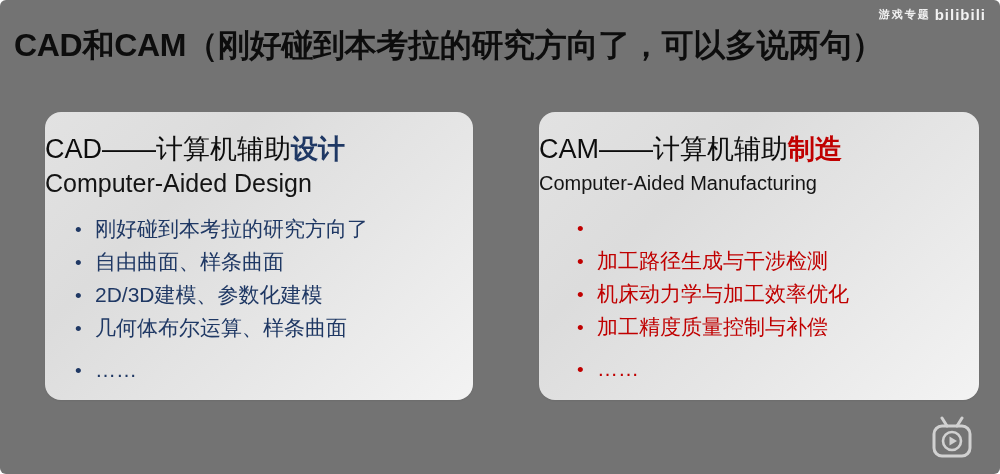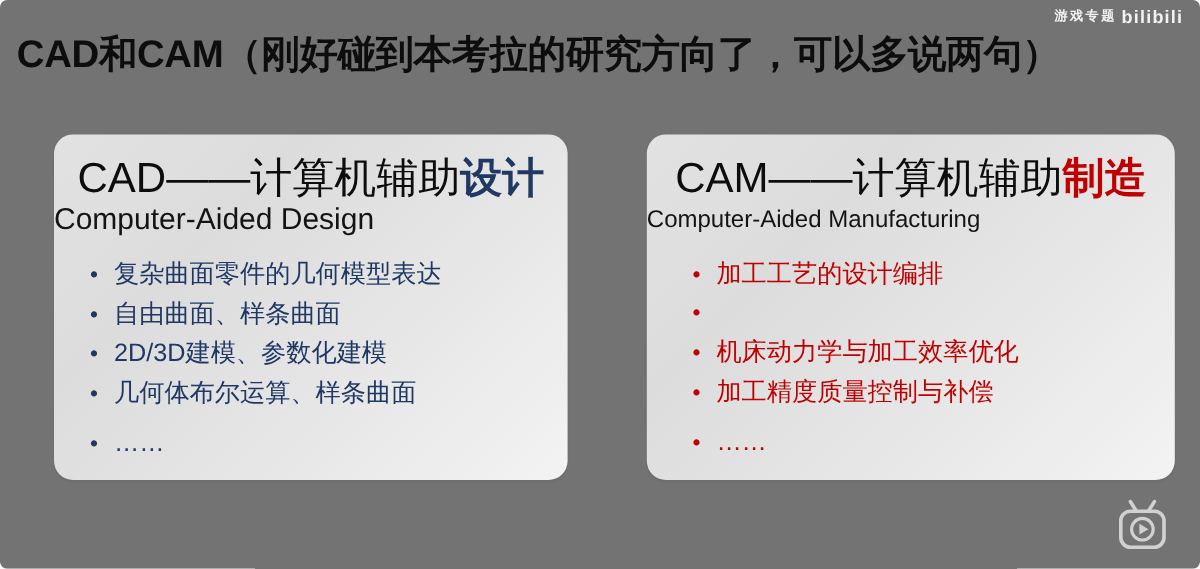--- a/index.html
+++ b/index.html
@@ -72,22 +72,22 @@
     border-radius: 16px;
     background: linear-gradient(135deg, #e2e2e2 0%, #dcdcdc 30%, #e6e6e6 62%, #f3f3f3 100%);
     box-shadow: 0 1px 2px rgba(0,0,0,0.06);
     overflow: hidden;
   }
   .card-left  { left: 45px;  width: 428px; }
   .card-right { left: 539px; width: 440px; }
 
   .card-heading {
     margin: 20px 0 0 0;
-    text-align: center;
-    font-size: 35px;
+    text-align: left;
+    font-size: 27px;
     color: #0d0d0d;
     line-height: 34px;
     white-space: nowrap;
   }
   .card-heading .accent { font-weight: bold; }
   .accent-blue { color: #1f3864; }
   .accent-red  { color: #c00000; }
 
   .card-subheading {
     margin: 2px 0 0 0;
@@ -149,21 +149,21 @@
 
   <div class="card card-left">
     <div class="card-heading">
       <span>CAD——计算机辅助</span><span class="accent accent-blue">设计</span>
     </div>
     <div class="card-subheading">Computer-Aided Design</div>
 
     <ul class="bullet-list list-blue">
       <li class="bullet-item">
         <span class="bullet-dot">•</span>
-        <span class="bullet-text">复杂曲面零件的几何模型表达</span>
+        <span class="bullet-text">刚好碰到本考拉的研究方向了</span>
       </li>
       <li class="bullet-item">
         <span class="bullet-dot">•</span>
         <span class="bullet-text">自由曲面、样条曲面</span>
       </li>
       <li class="bullet-item">
         <span class="bullet-dot">•</span>
         <span class="bullet-text">2D/3D建模、参数化建模</span>
       </li>
       <li class="bullet-item">
@@ -179,24 +179,24 @@
 
   <div class="card card-right">
     <div class="card-heading">
       <span>CAM——计算机辅助</span><span class="accent accent-red">制造</span>
     </div>
     <div class="card-subheading">Computer-Aided Manufacturing</div>
 
     <ul class="bullet-list list-red">
       <li class="bullet-item">
         <span class="bullet-dot">•</span>
-        <span class="bullet-text">加工工艺的设计编排</span>
-      </li>
-      <li class="bullet-item">
-        <span class="bullet-dot">•</span>
+      </li>
+      <li class="bullet-item">
+        <span class="bullet-dot">•</span>
+        <span class="bullet-text">加工路径生成与干涉检测</span>
       </li>
       <li class="bullet-item">
         <span class="bullet-dot">•</span>
         <span class="bullet-text">机床动力学与加工效率优化</span>
       </li>
       <li class="bullet-item">
         <span class="bullet-dot">•</span>
         <span class="bullet-text">加工精度质量控制与补偿</span>
       </li>
       <li class="bullet-item spaced">

